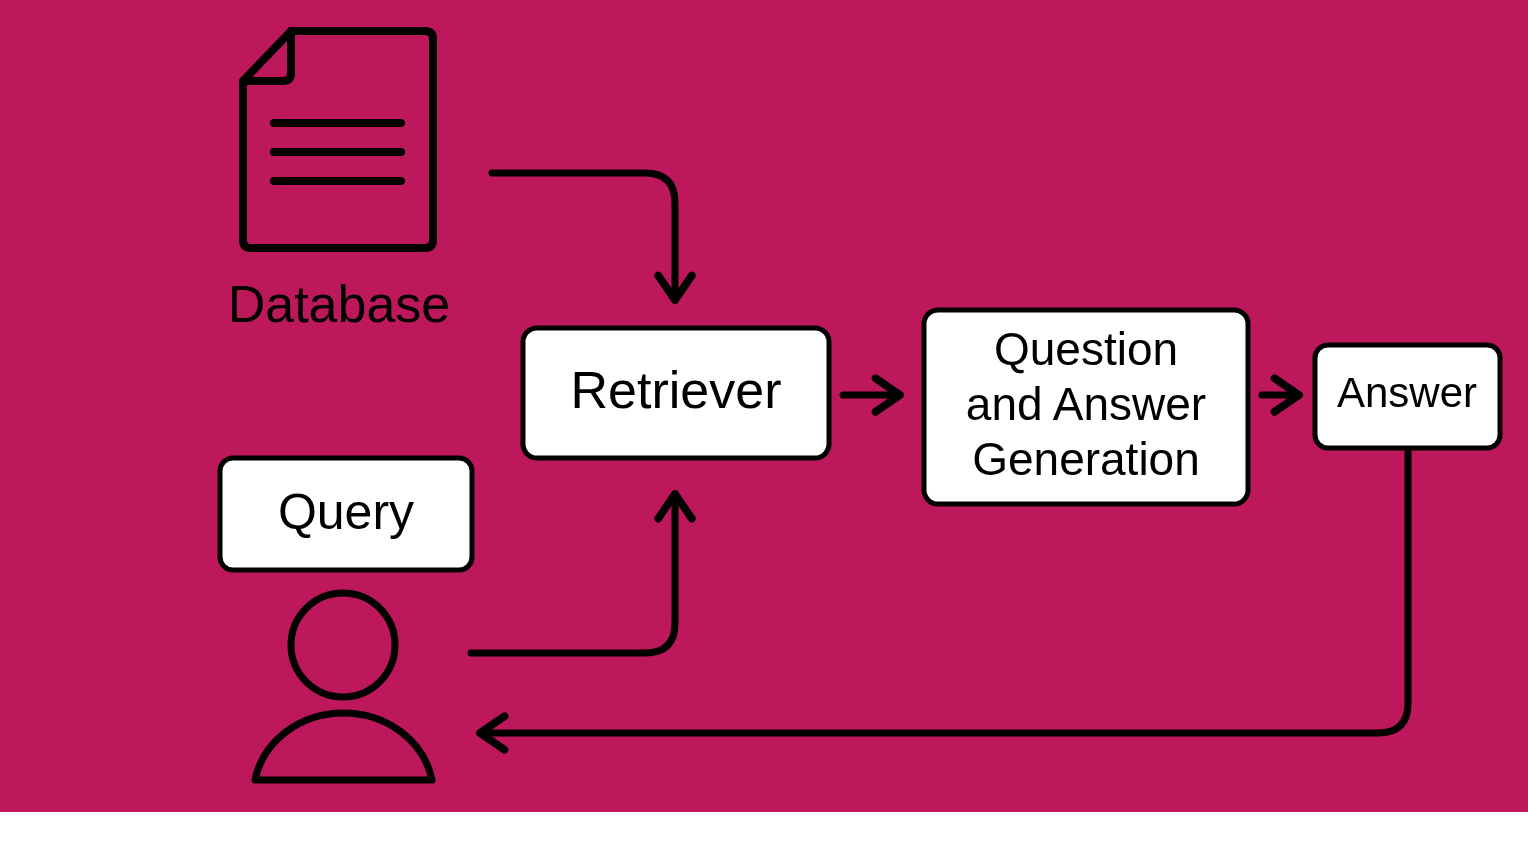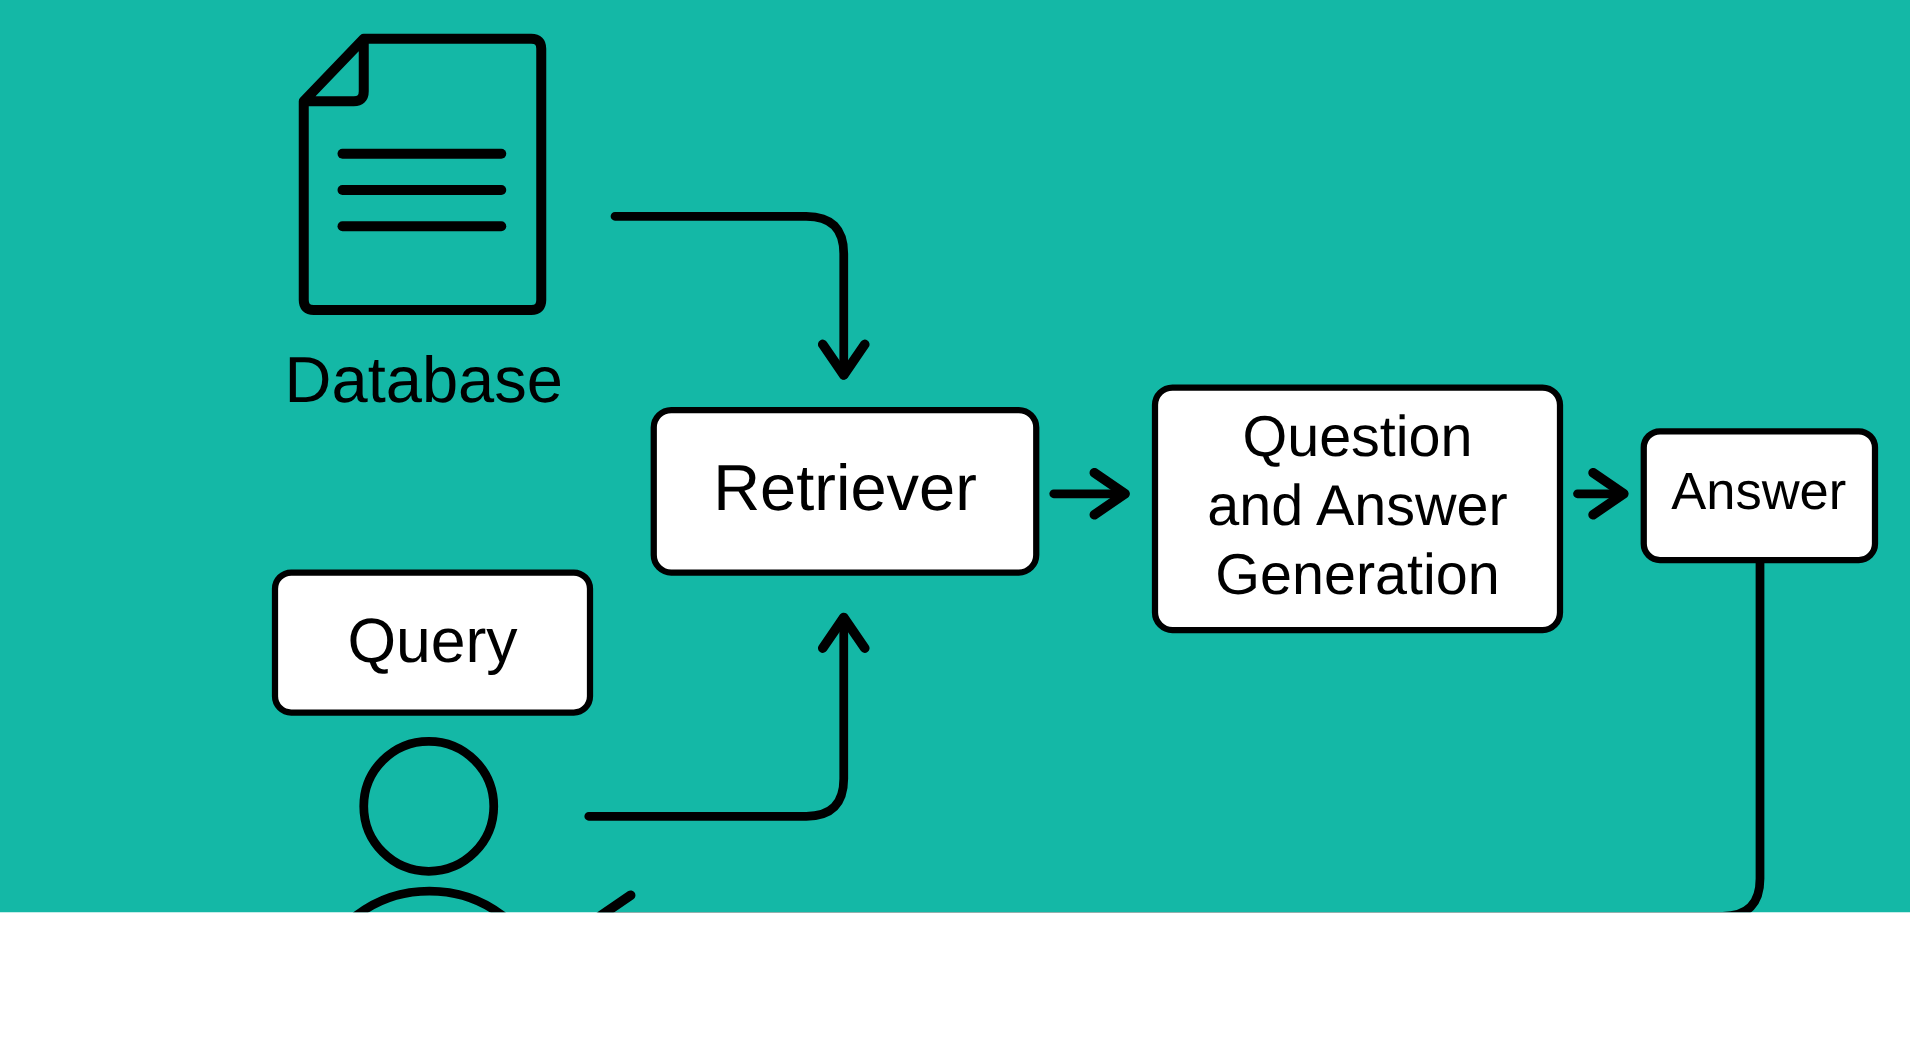--- a/index.html
+++ b/index.html
@@ -7,22 +7,22 @@
     margin: 0;
     padding: 0;
     background: #ffffff;
   }
   body {
     font-family: "Liberation Sans", sans-serif;
   }
   #canvas {
     position: relative;
     width: 1528px;
-    height: 730px;
-    background: #14b8a6;
+    height: 812px;
+    background: #be185d;
     overflow: hidden;
   }
   #diagram-svg {
     position: absolute;
     top: 0;
     left: 0;
     width: 1528px;
     height: 845px;
   }
   .node-text {

